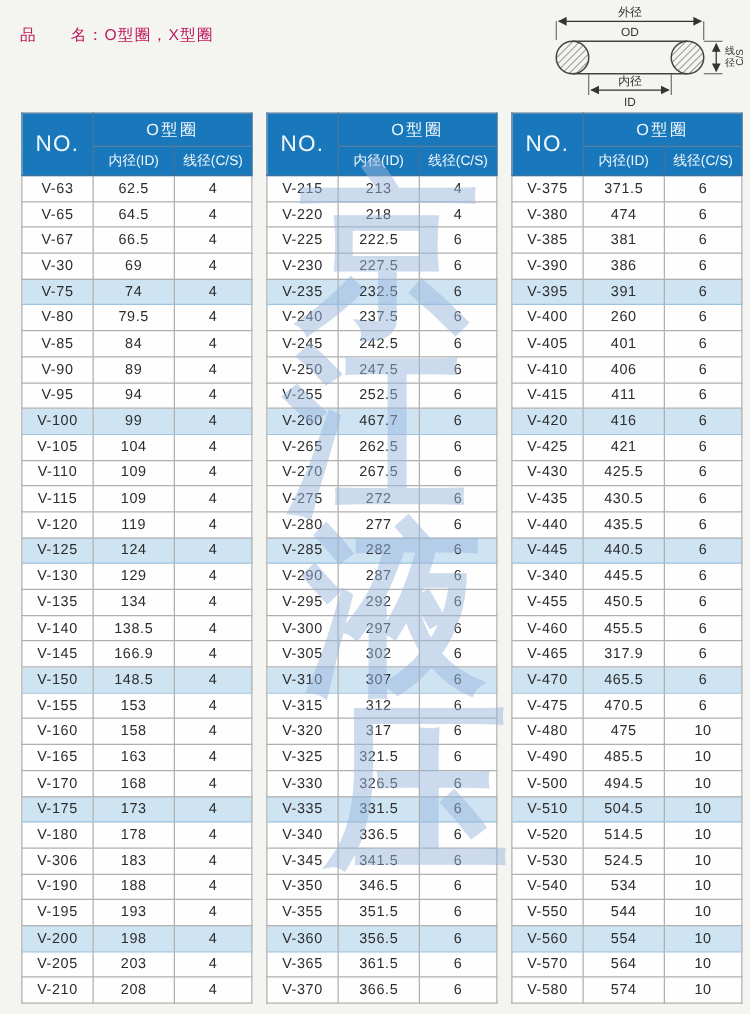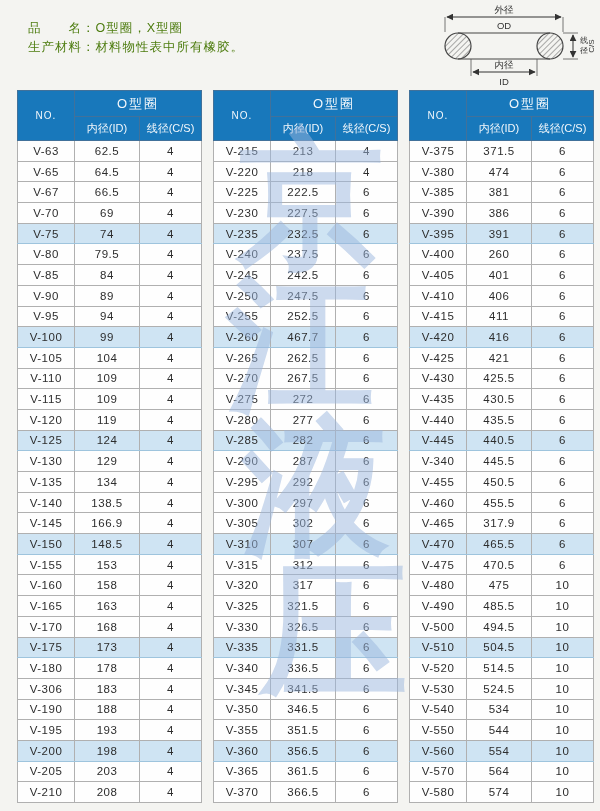--- a/index.html
+++ b/index.html
@@ -5,22 +5,22 @@
   html,body { margin:0; padding:0; }
   body {
     width:600px; height:811px; position:relative; overflow:hidden;
     background:#f4f4f1;
     font-family:"Liberation Sans", sans-serif;
   }
   .page { position:absolute; inset:0; }
 
   
   .info {
-    position:absolute; left:28px; top:19px;
-    font-size:12.5px; line-height:19px; color:#4d7c0f; letter-spacing:1px;
+    position:absolute; left:16px; top:19px;
+    font-size:12.5px; line-height:19px; color:#be185d; letter-spacing:1px;
   }
 
   
   .diagram { position:absolute; right:2px; top:2px; }
   .diagram text { fill:#333; font-family:"Liberation Sans", sans-serif; }
 
   
   .watermark {
     position:absolute; left:165px; top:130px; width:290px;
     display:flex; flex-direction:column; align-items:center;
@@ -36,39 +36,38 @@
   
   .tables { position:absolute; left:17px; top:90px; display:flex; gap:11px; z-index:1; }
   table.otable {
     border-collapse:collapse; table-layout:fixed; width:184px;
     background:#fdfdfd; border:1px solid #989898;
   }
   table.otable th {
     background:var(--header-blue,#1878bb); color:#f2f7fb; font-weight:400;
     border:1px solid #41719a; padding:0;
   }
-  th.h-no { font-size:10px; letter-spacing:1px;text-align:center; }
+  th.h-no { font-size:18px; letter-spacing:1px;text-align:center; }
   th.h-group { font-size:13px; height:25px; letter-spacing:2px;margin-left:44px; }
   th.h-sub { font-size:11px; height:23px; letter-spacing:0; }
   table.otable td {
     border:1px solid #b0b0b0; height:19.7px; padding:0;
     text-align:center; vertical-align:middle;
     font-size:11.5px; color:#2d2d2d; letter-spacing:0.5px;
     background:#fefefe;
   }
   tr.hl td { background:var(--highlight-row,#cfe4f3); border-top-color:#9ec4dd; border-bottom-color:#9ec4dd; }
 </style>
 </head>
 <body>
 
 <div class="page">
 
   <div class="info">
     <div>品　　名：O型圈，X型圈</div>
-    <div>生产材料：材料物性表中所有橡胶。</div>
   </div>
 
   <svg class="diagram" width="160" height="88" viewBox="0 0 160 88">
     <defs>
       <pattern id="hatch" width="4" height="4" patternUnits="userSpaceOnUse" patternTransform="rotate(45)">
         <line x1="0" y1="0" x2="0" y2="4" stroke="#666" stroke-width="1.1"></line>
       </pattern>
       <marker id="arr" viewBox="0 0 10 10" refX="9" refY="5" markerWidth="7" markerHeight="7" orient="auto-start-reverse">
         <path d="M0,0 L10,5 L0,10 z" fill="#333"></path>
       </marker>
@@ -126,21 +125,21 @@
             <td>V-65</td>
             <td>64.5</td>
             <td>4</td>
           </tr>
           <tr>
             <td>V-67</td>
             <td>66.5</td>
             <td>4</td>
           </tr>
           <tr>
-            <td>V-70</td>
+            <td>V-30</td>
             <td>69</td>
             <td>4</td>
           </tr>
           <tr class="hl">
             <td>V-75</td>
             <td>74</td>
             <td>4</td>
           </tr>
           <tr>
             <td>V-80</td>

